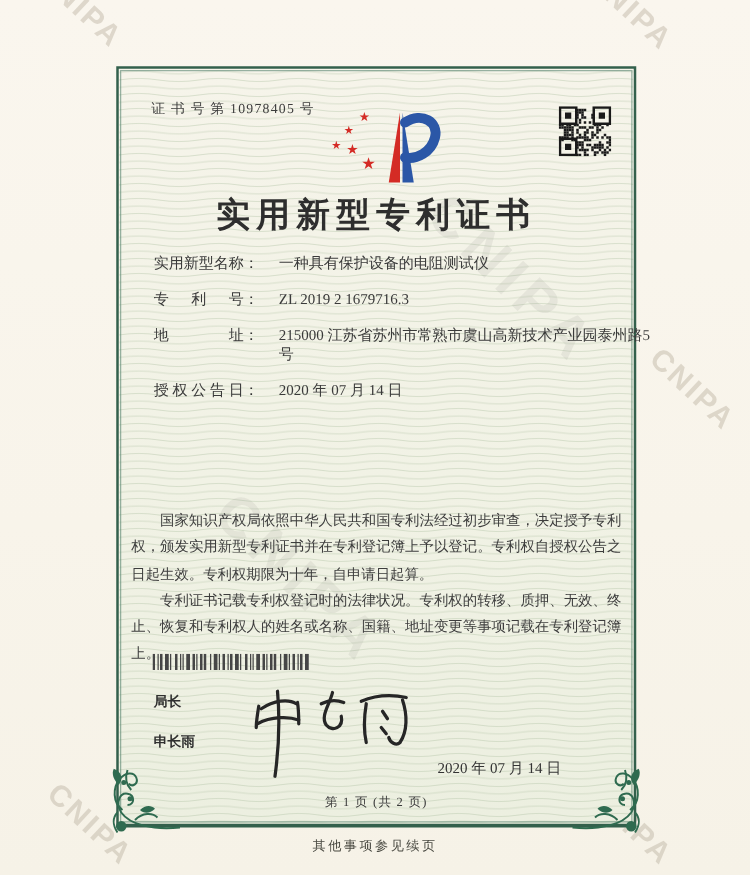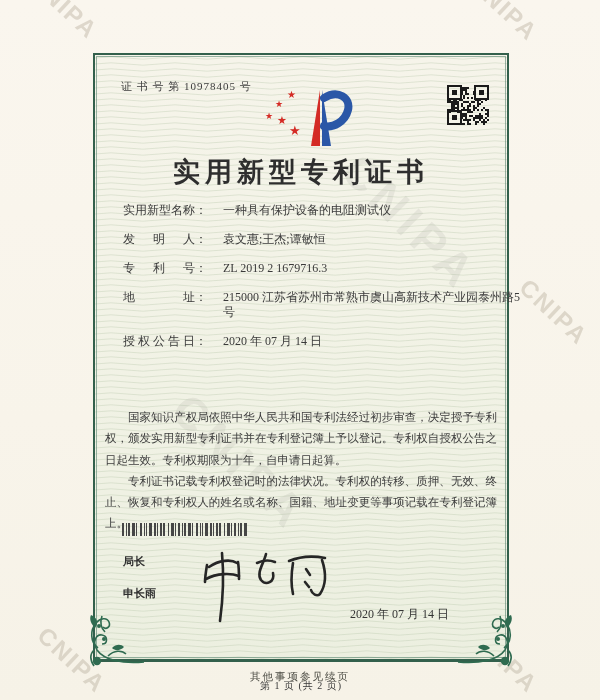--- a/index.html
+++ b/index.html
@@ -40,21 +40,21 @@
   .paras{left:10px;top:352px;width:392px;font-size:11.5px;line-height:1.85;
          text-align:justify;color:#3d3d3d;}
   .paras p{margin:0;text-indent:2em;}
   .barcode{left:27px;top:468px;}
   .sig-title{left:28px;top:499px;font-family:"Liberation Sans","DejaVu Sans",sans-serif;
              font-weight:bold;font-size:11px;color:#2f2f2f;}
   .sig-name{left:28px;top:531px;font-family:"Liberation Sans","DejaVu Sans",sans-serif;
             font-weight:bold;font-size:11px;color:#2f2f2f;}
   .sig-script{left:98px;top:486px;}
   .issue-date{left:200px;top:551px;width:154px;text-align:right;font-size:12px;color:#343434;}
-  .page-info{left:0;right:0;top:580px;text-align:center;font-size:10px;color:#3a3a3a;letter-spacing:1px;margin-top:44px;}
+  .page-info{left:0;right:0;top:580px;text-align:center;font-size:10px;color:#3a3a3a;letter-spacing:1px;}
   .footer-note{position:absolute;left:0;right:0;top:670px;text-align:center;
                font-size:10.5px;color:#4a4a42;letter-spacing:2px;z-index:1;}
   .corner{position:absolute;z-index:3;}
   .corner-l{left:-7px;bottom:-9px;}
   .corner-r{right:-7px;bottom:-9px;transform:scaleX(-1);}
 </style>
 </head>
 <body>
 
 <div class="wm" style="left:22px;top:-8px;">CNIPA</div>
@@ -273,23 +273,20 @@
       <span class="star" style="left:26px;top:36px;font-size:13px;">★</span>
     </div>
 
     <div class="abs title">实用新型专利证书</div>
 
     <div class="abs fields">
       <div class="frow">
         <span class="flabel">实用新型名称</span><span>：</span><span class="fvalue">一种具有保护设备的电阻测试仪</span>
       </div>
       <div class="frow">
-        <span class="flabel">发明人</span><span>：</span><span class="fvalue">袁文惠;王杰;谭敏恒</span>
-      </div>
-      <div class="frow">
         <span class="flabel">专利号</span><span>：</span><span class="fvalue">ZL 2019 2 1679716.3</span>
       </div>
       <div class="frow">
         <span class="flabel">地址</span><span>：</span><span class="fvalue fvalue-wrap">215000 江苏省苏州市常熟市虞山高新技术产业园泰州路5号</span>
       </div>
       <div class="frow">
         <span class="flabel">授权公告日</span><span>：</span><span class="fvalue">2020 年 07 月 14 日</span>
       </div>
     </div>
 

